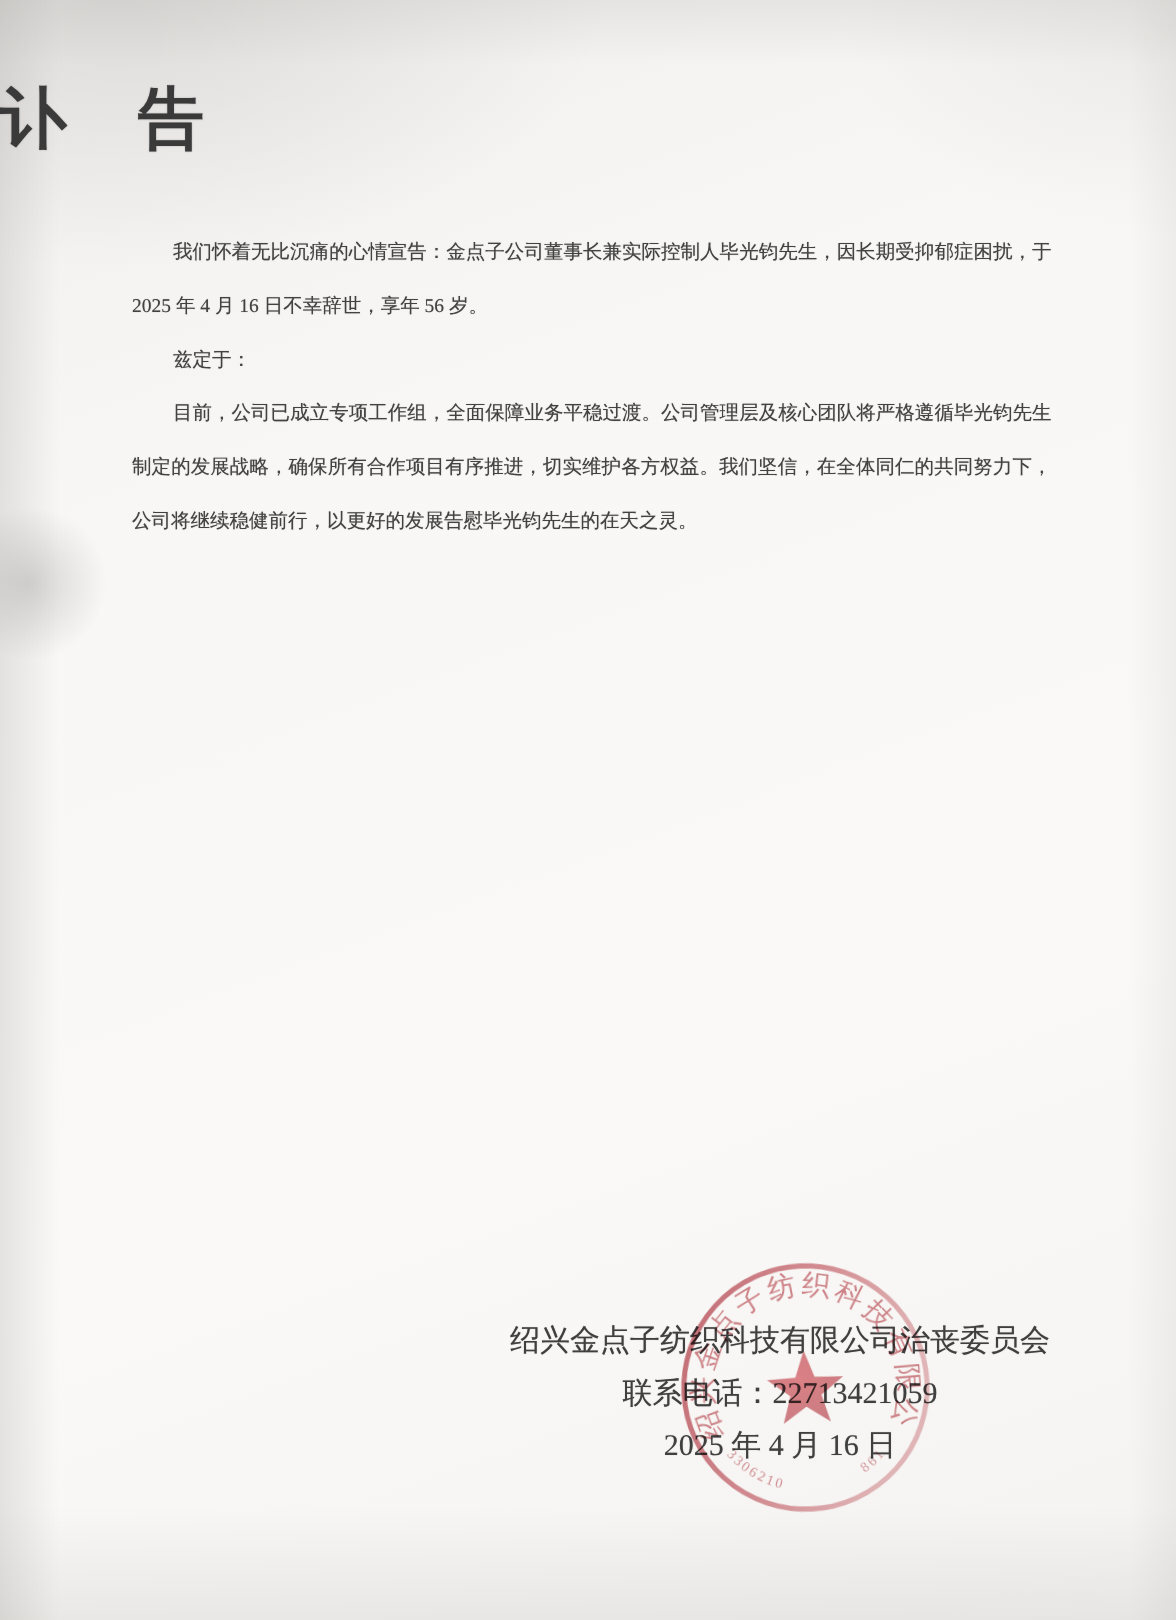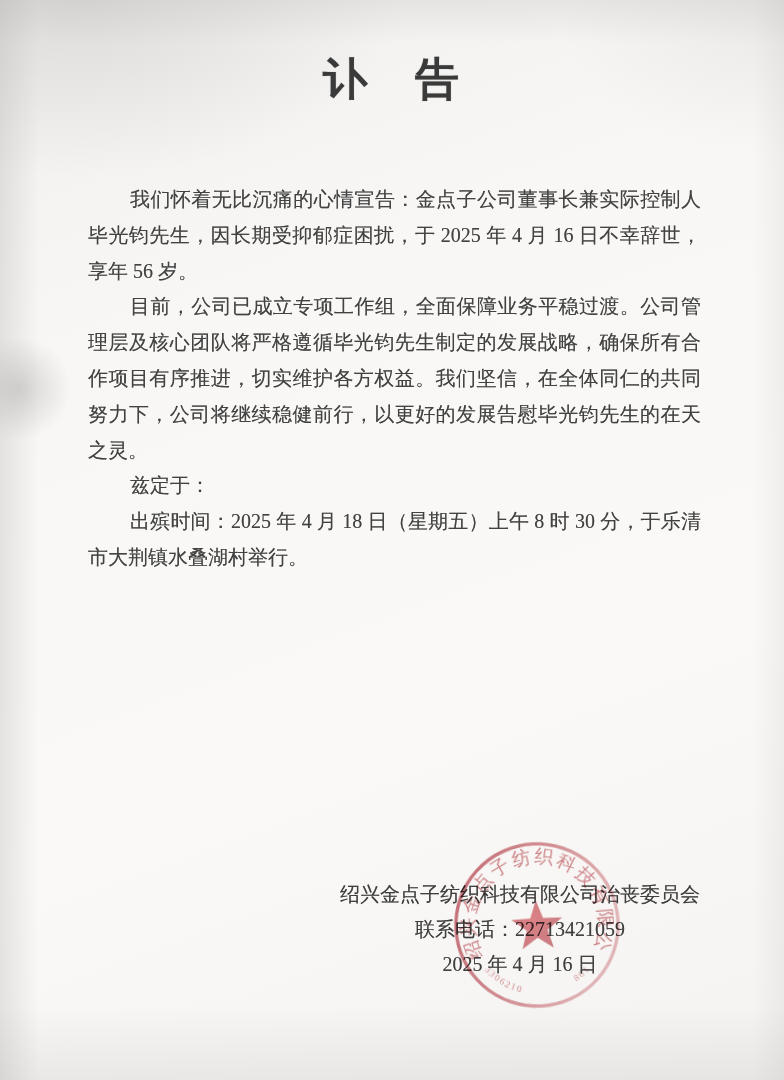--- a/index.html
+++ b/index.html
@@ -19,32 +19,31 @@
       radial-gradient(circle at 2.5% 36%, rgba(160,158,155,.40), rgba(160,158,155,0) 5%),
       radial-gradient(ellipse 55% 22% at 10% 0%, rgba(178,176,173,.32), rgba(178,176,173,0) 75%),
       radial-gradient(ellipse 40% 18% at 100% 2%, rgba(190,188,185,.20), rgba(190,188,185,0) 70%),
       linear-gradient(90deg, rgba(150,148,145,.22), rgba(150,148,145,0) 5%),
       linear-gradient(270deg, rgba(172,170,167,.14), rgba(172,170,167,0) 4%),
       linear-gradient(0deg, rgba(168,166,163,.18), rgba(168,166,163,0) 7%),
       linear-gradient(180deg, rgba(188,186,183,.26), rgba(188,186,183,0) 4%);
   }
   .title {
     position:absolute; top:50px; left:0; width:100%;
-    margin:0; text-align:center;
+    margin:0; text-align:left;
     font-size:44px; font-weight:700; letter-spacing:2px;
     color:#3a3a3a;
     text-shadow:0 0 1px rgba(58,58,58,.45);
   }
   .body {
     position:absolute; left:88px; top:150px; width:613px;
-    font-size:20px; line-height:35.8px;
+    font-size:13px; line-height:35.8px;
     text-align:justify; text-justify:inter-ideograph;
     color:#424242;
     text-shadow:0 0 .6px rgba(66,66,66,.5);
-    margin-top:32px;
   }
   .body p { margin:0; text-indent:2.1em; }
   .signature {
     position:absolute; right:84px; top:877px;
     text-align:center;
     font-size:20px; line-height:35px;
     color:#3f3f3f;
     text-shadow:0 0 .6px rgba(63,63,63,.5);
   }
   .seal {
@@ -60,23 +59,22 @@
 </head>
 <body>
 
 <div class="page">
   <div class="shade"></div>
 
   <h1 class="title">讣　告</h1>
 
   <div class="body">
     <p>我们怀着无比沉痛的心情宣告：金点子公司董事长兼实际控制人毕光钧先生，因长期受抑郁症困扰，于 2025 年 4 月 16 日不幸辞世，享年 56 岁。</p>
+    <p>兹定于：</p>
     <p>目前，公司已成立专项工作组，全面保障业务平稳过渡。公司管理层及核心团队将严格遵循毕光钧先生制定的发展战略，确保所有合作项目有序推进，切实维护各方权益。我们坚信，在全体同仁的共同努力下，公司将继续稳健前行，以更好的发展告慰毕光钧先生的在天之灵。</p>
-    <p>兹定于：</p>
-    <p>出殡时间：2025 年 4 月 18 日（星期五）上午 8 时 30 分，于乐清市大荆镇水叠湖村举行。</p>
   </div>
 
   <div class="signature">
     <div>绍兴金点子纺织科技有限公司治丧委员会</div>
     <div>联系电话：22713421059</div>
     <div>2025 年 4 月 16 日</div>
   </div>
 
   <svg class="seal" viewBox="0 0 180 180" aria-hidden="true">
     <defs>

